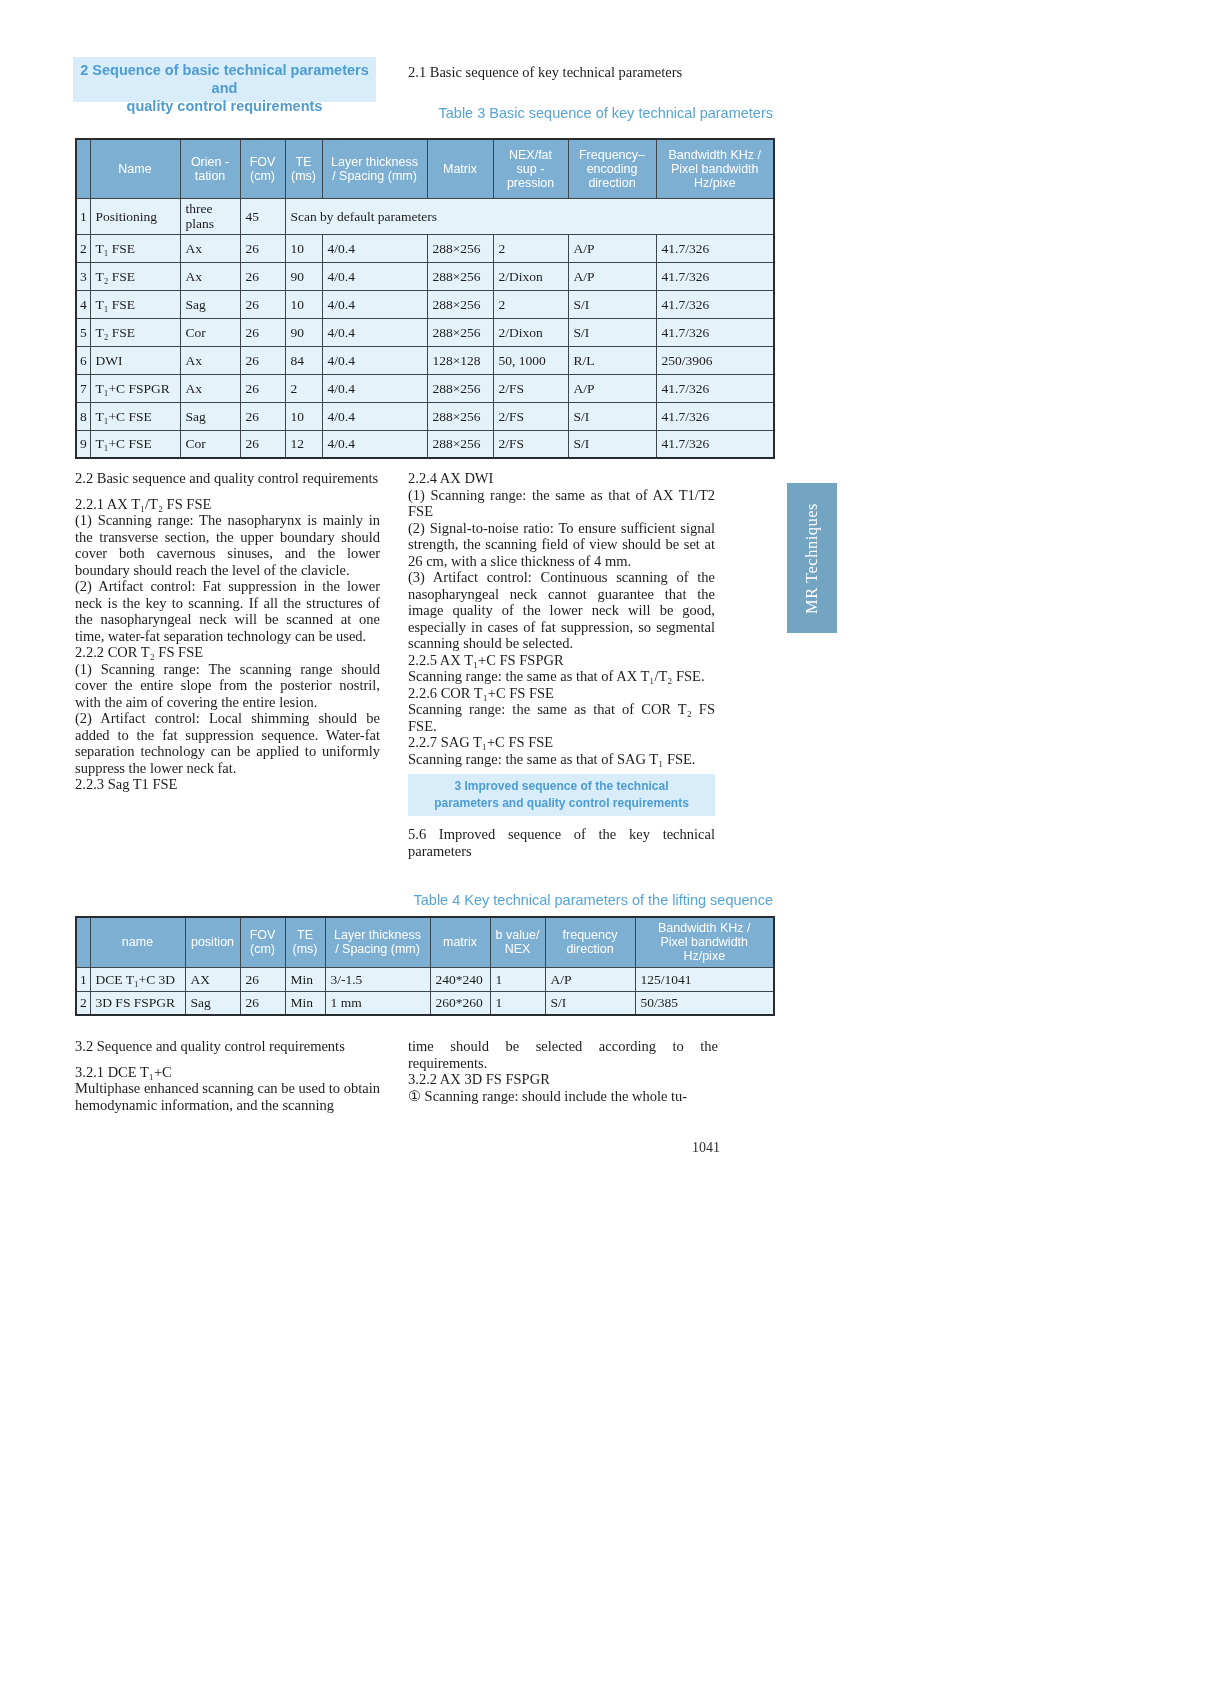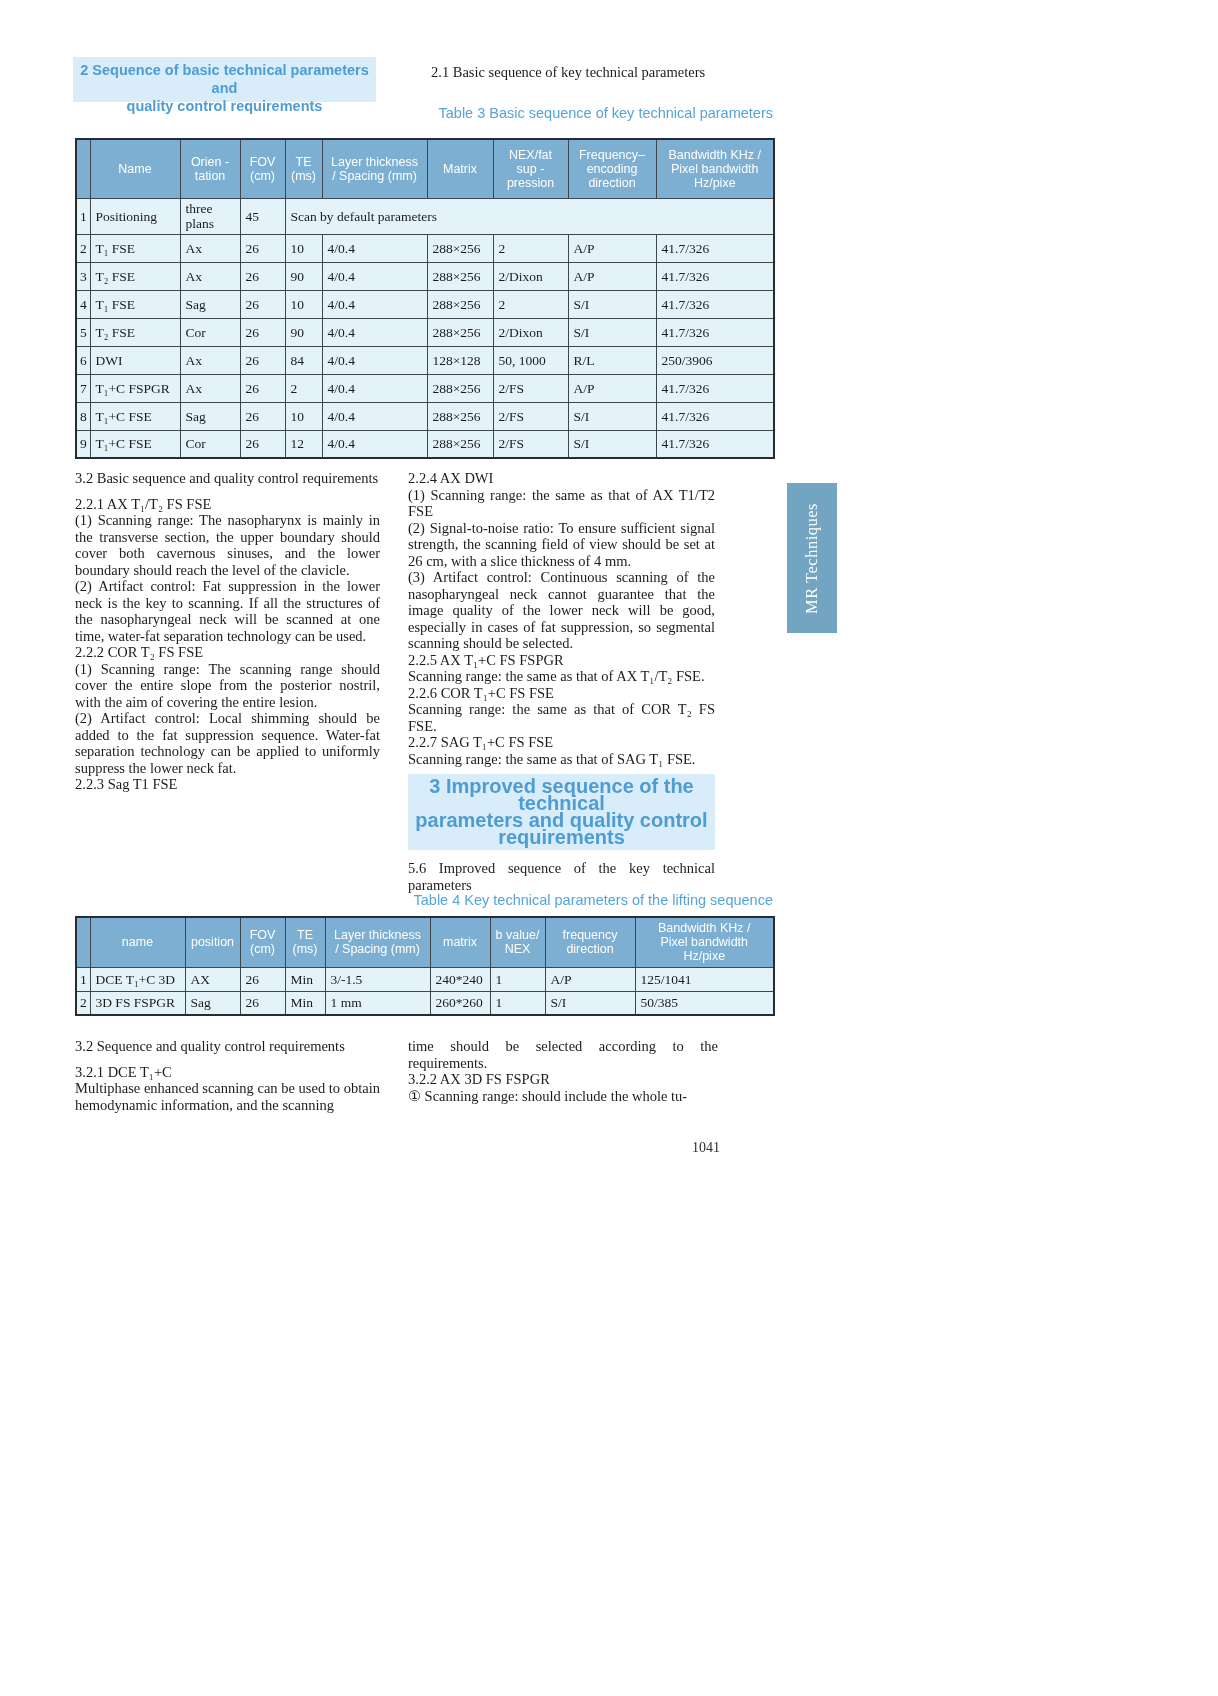--- a/index.html
+++ b/index.html
@@ -5,21 +5,21 @@
   html,body{margin:0;padding:0;background:#fff;}
   .page{position:relative;width:1218px;height:1696px;background:#ffffff;overflow:hidden;
         font-family:"Liberation Serif","DejaVu Serif",serif;color:#1c1c1c;padding-left:32px;}
 
   
   .hl-box{position:absolute;background:#d8edf9;color:#4d9cd4;
           font-family:"Liberation Sans","DejaVu Sans",sans-serif;font-weight:bold;
           font-size:14.5px;line-height:18px;text-align:center;white-space:pre-line;
           padding:4px 6px;box-sizing:border-box;}
   #heading2{left:73px;top:57px;width:303px;height:45px;}
-  #s21{position:absolute;left:408px;top:64px;width:310px;font-size:14.5px;line-height:17px;margin-left:23px;}
+  #s21{position:absolute;left:408px;top:64px;width:310px;font-size:14.5px;line-height:17px;}
 
   .caption{position:absolute;width:698px;left:75px;text-align:right;
            font-family:"Liberation Sans","DejaVu Sans",sans-serif;font-size:14.5px;color:#55a4d9;}
   #t3caption{top:105px;}
   #t4caption{top:892px;}
 
   
   table.datatable{position:absolute;left:75px;width:698px;border-collapse:collapse;
         table-layout:fixed;border:2px solid #272c30;}
   #table3{top:138px;}
@@ -39,21 +39,21 @@
   
   .textcol{position:absolute;box-sizing:border-box;}
   .textcol p{margin:0;text-align:justify;font-size:14.5px;line-height:16.5px;}
   .textcol p.gap{margin-top:9px;}
   #mid-left{left:75px;top:470px;width:305px;}
   #mid-right{left:408px;top:470px;width:307px;}
   #bottom-left{left:75px;top:1038px;width:305px;}
   #bottom-right{left:408px;top:1038px;width:310px;}
   #heading3{position:relative;margin:7px 0 10px 0;background:#d8edf9;color:#4d9cd4;
           font-family:"Liberation Sans","DejaVu Sans",sans-serif;font-weight:bold;
-          font-size:20px;line-height:17px;text-align:center;white-space:pre-line;
+          font-size:12px;line-height:17px;text-align:center;white-space:pre-line;
           padding:4px 2px;}
 
   
   #sidebar-tab{position:absolute;left:787px;top:483px;width:50px;height:150px;background:#73a4c2;
         display:flex;align-items:center;justify-content:center;}
   #sidebar-tab span{writing-mode:vertical-rl;transform:rotate(180deg);color:#ffffff;
         font-family:"Liberation Serif","DejaVu Serif",serif;font-size:16.5px;letter-spacing:0.5px;}
 
   #pagenum{position:absolute;left:660px;top:1140px;width:60px;text-align:right;font-size:14px;color:#2f2f2f;}
 </style>
@@ -206,21 +206,21 @@
           <td>4/0.4</td>
           <td>288×256</td>
           <td>2/FS</td>
           <td>S/I</td>
           <td>41.7/326</td>
         </tr>
       </tbody>
     </table>
 
   <div id="mid-left" class="textcol">
-      <p>3.2 Basic sequence and quality control requirements</p>
+      <p>2.2 Basic sequence and quality control requirements</p>
       <p class="gap">2.2.1 AX T₁/T₂ FS FSE</p>
       <p>(1) Scanning range: The nasopharynx is mainly in the transverse section, the upper boundary should cover both cavernous sinuses, and the lower boundary should reach the level of the clavicle.</p>
       <p>(2) Artifact control: Fat suppression in the lower neck is the key to scanning. If all the structures of the nasopharyngeal neck will be scanned at one time, water-fat separation technology can be used.</p>
       <p>2.2.2 COR T₂ FS FSE</p>
       <p>(1) Scanning range: The scanning range should cover the entire slope from the posterior nostril, with the aim of covering the entire lesion.</p>
       <p>(2) Artifact control: Local shimming should be added to the fat suppression sequence. Water-fat separation technology can be applied to uniformly suppress the lower neck fat.</p>
       <p>2.2.3 Sag T1 FSE</p>
     </div>
   <div id="mid-right" class="textcol">
     <div>

